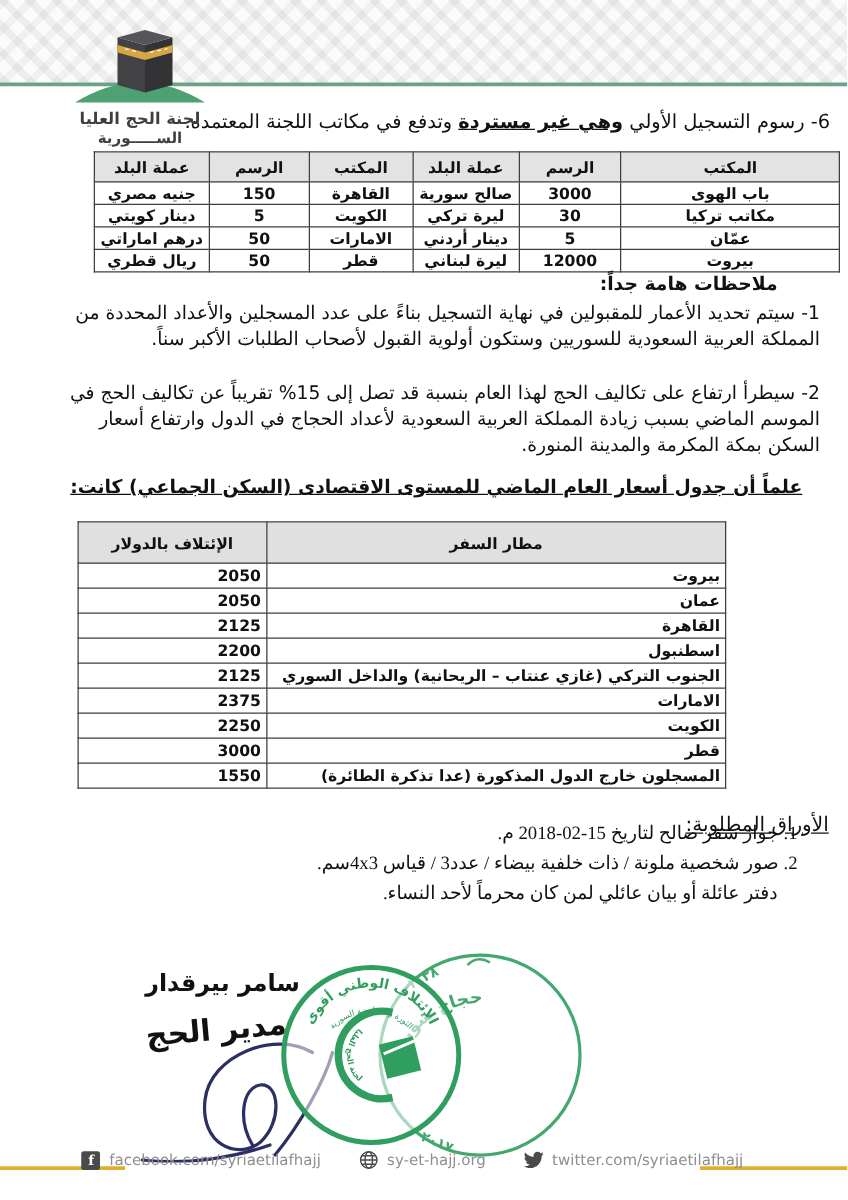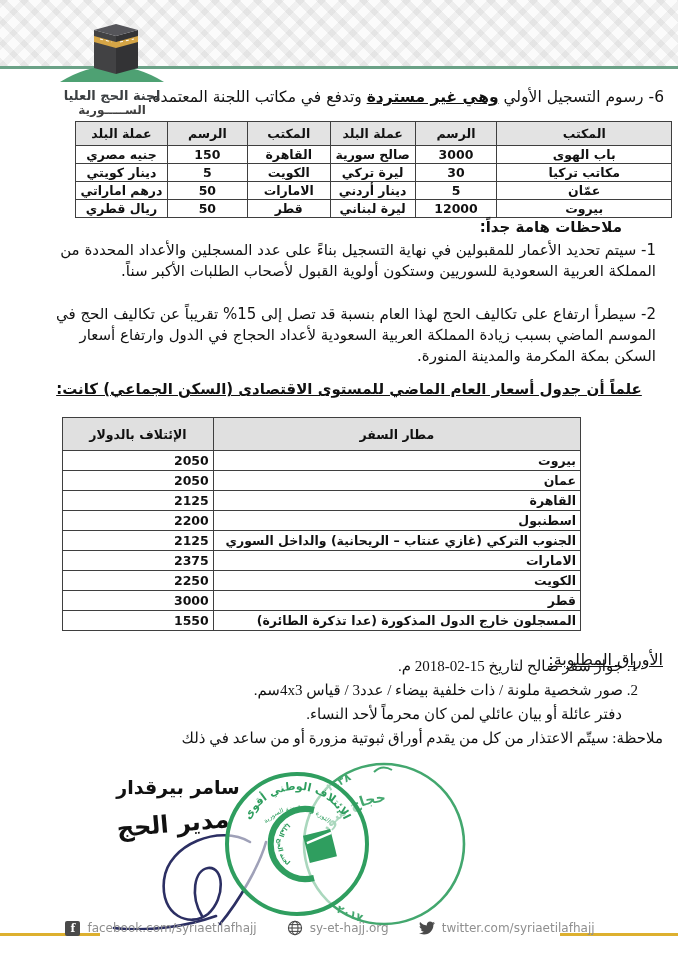--- a/index.html
+++ b/index.html
@@ -207,21 +207,20 @@
           <td>المسجلون خارج الدول المذكورة (عدا تذكرة الطائرة)</td>
           <td>1550</td>
         </tr>
       </tbody>
   </table>
 
   <div class="docs-title">الأوراق المطلوبة:</div>
   <div class="doc-line doc-1">1. جواز سفر صالح لتاريخ 15-02-2018 م.</div>
   <div class="doc-line doc-2">2. صور شخصية ملونة / ذات خلفية بيضاء / عدد3 / قياس 4x3سم.</div>
   <div class="doc-line doc-3">دفتر عائلة أو بيان عائلي لمن كان محرماً لأحد النساء.</div>
-  <div class="doc-line doc-note">ملاحظة: سيتّم الاعتذار من كل من يقدم أوراق ثبوتية مزورة أو من ساعد في ذلك</div>
 
   <div class="sig-name">سامر بيرقدار</div>
   <div class="sig-title">مدير الحج</div>
 
   <svg class="sig-svg" viewBox="0 0 170 102">
     <g fill="none" stroke="#2c2f63" stroke-width="2.6" stroke-linecap="round">
       <path d="M148,14 C118,-4 66,16 62,52 C58,88 88,100 106,86 C124,70 122,38 106,40 C92,42 88,68 100,88"></path>
       <path d="M118,96 C138,72 158,36 164,14"></path>
       <path d="M12,100 C48,104 86,98 114,88"></path>
     </g>

